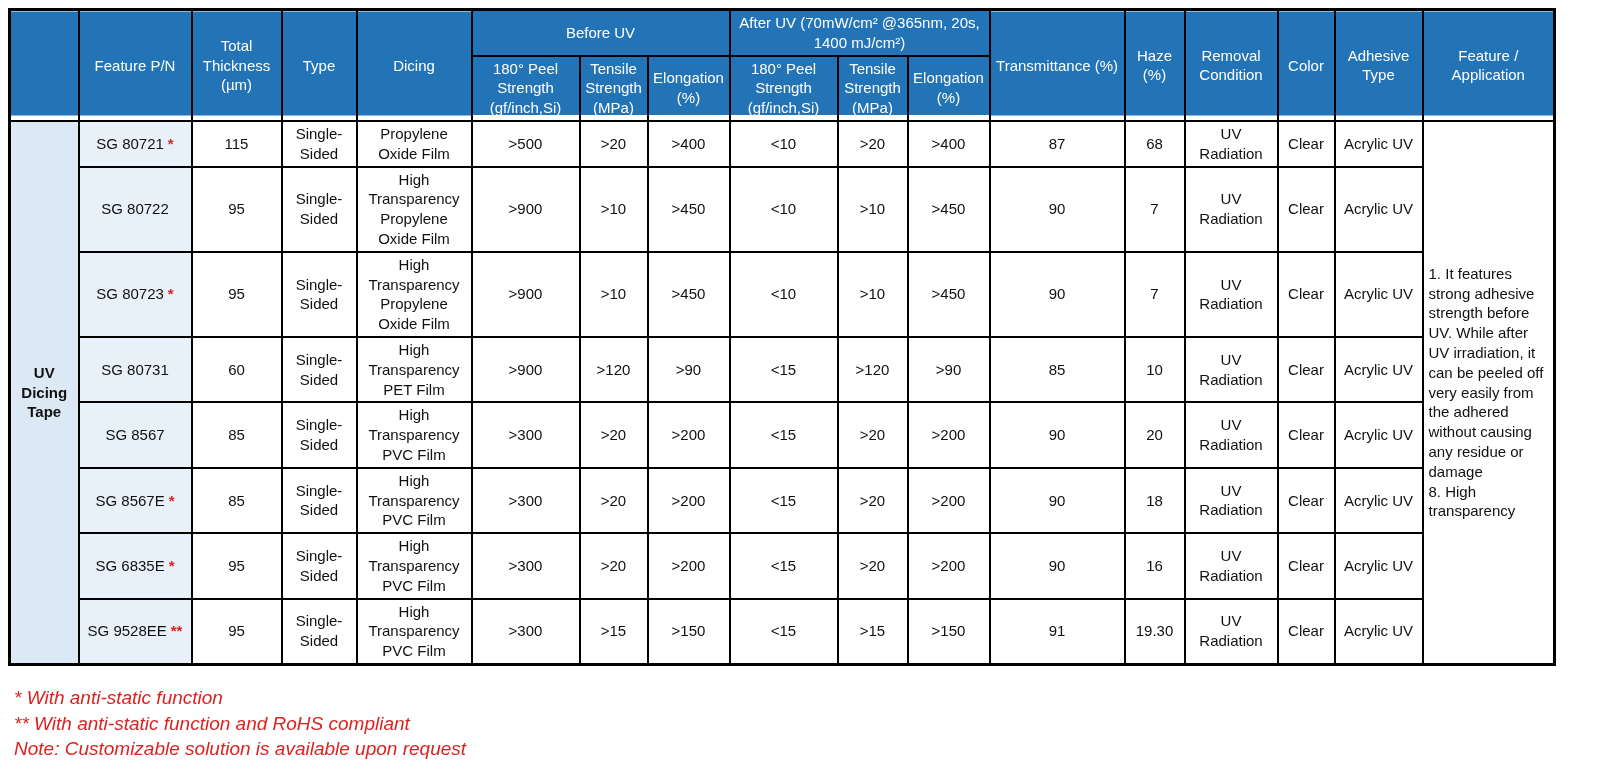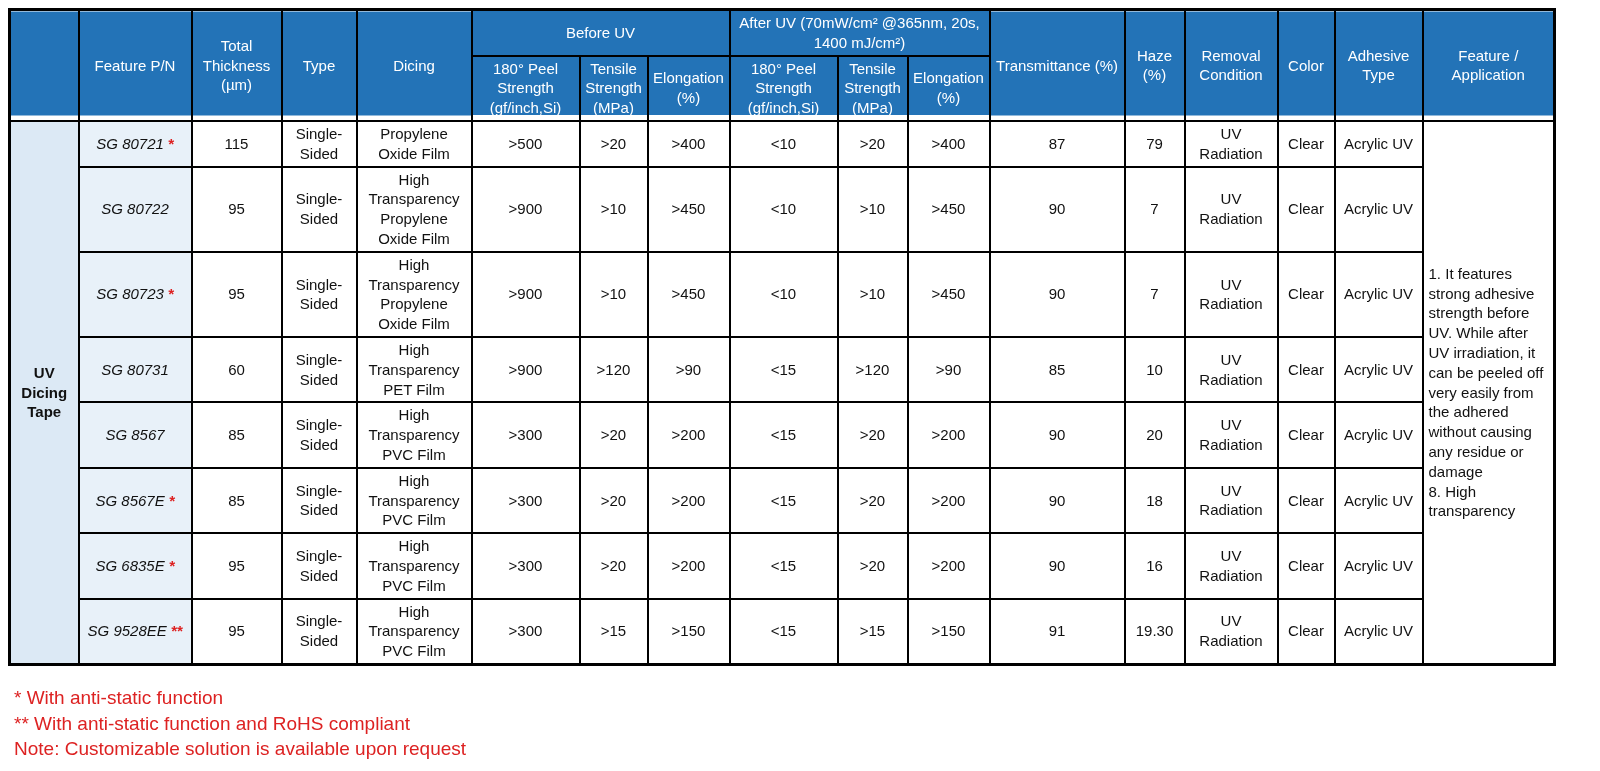--- a/index.html
+++ b/index.html
@@ -34,33 +34,34 @@
   thead tr.h1 { height: 44px; }
   thead tr.h2 { height: 62px; }
   
   thead th.gapb {
     background: linear-gradient(var(--header-bg, #2373B7) calc(100% - 5px), #ffffff calc(100% - 5px));
   }
   td.group-cell {
     background: var(--group-col-bg, #DCE9F5);
     font-weight: bold;
   }
-  td.pn-cell { background: var(--pn-col-bg, #E8F1F9); white-space: nowrap; font-style: italic; }
+  td.pn-cell { background: var(--pn-col-bg, #E8F1F9); white-space: nowrap; }
   td.feature-cell {
     text-align: left;
     padding: 16px 5px;
     background: #fff;
   }
   .mark { color: var(--mark-red, #DD2222); font-weight: bold; margin-left: 4px; }
   .mark:empty { display: none; }
   .notes {
     margin: 19px 0 0 6px;
     color: var(--note-red, #DD2222);
     font-size: 19px;
     line-height: 1.35;
+    font-style: italic;
   }
 </style>
 </head>
 <body>
 
 <div class="sheet">
 
   <table class="spec-table">
     <colgroup>
       <col style="width:69px">
@@ -114,21 +115,21 @@
         <td>115</td>
         <td>Single-Sided</td>
         <td>Propylene Oxide Film</td>
         <td>&gt;500</td>
         <td>&gt;20</td>
         <td>&gt;400</td>
         <td>&lt;10</td>
         <td>&gt;20</td>
         <td>&gt;400</td>
         <td>87</td>
-        <td>79</td>
+        <td>68</td>
         <td>UV Radiation</td>
         <td>Clear</td>
         <td>Acrylic UV</td>
         <td class="feature-cell" rowspan="8">
           <div>1. It features strong adhesive strength before UV. While after UV irradiation, it can be peeled off very easily from the adhered without causing any residue or damage</div>
           <div>8. High transparency</div>
         </td>
       </tr>
         <tr>
 

